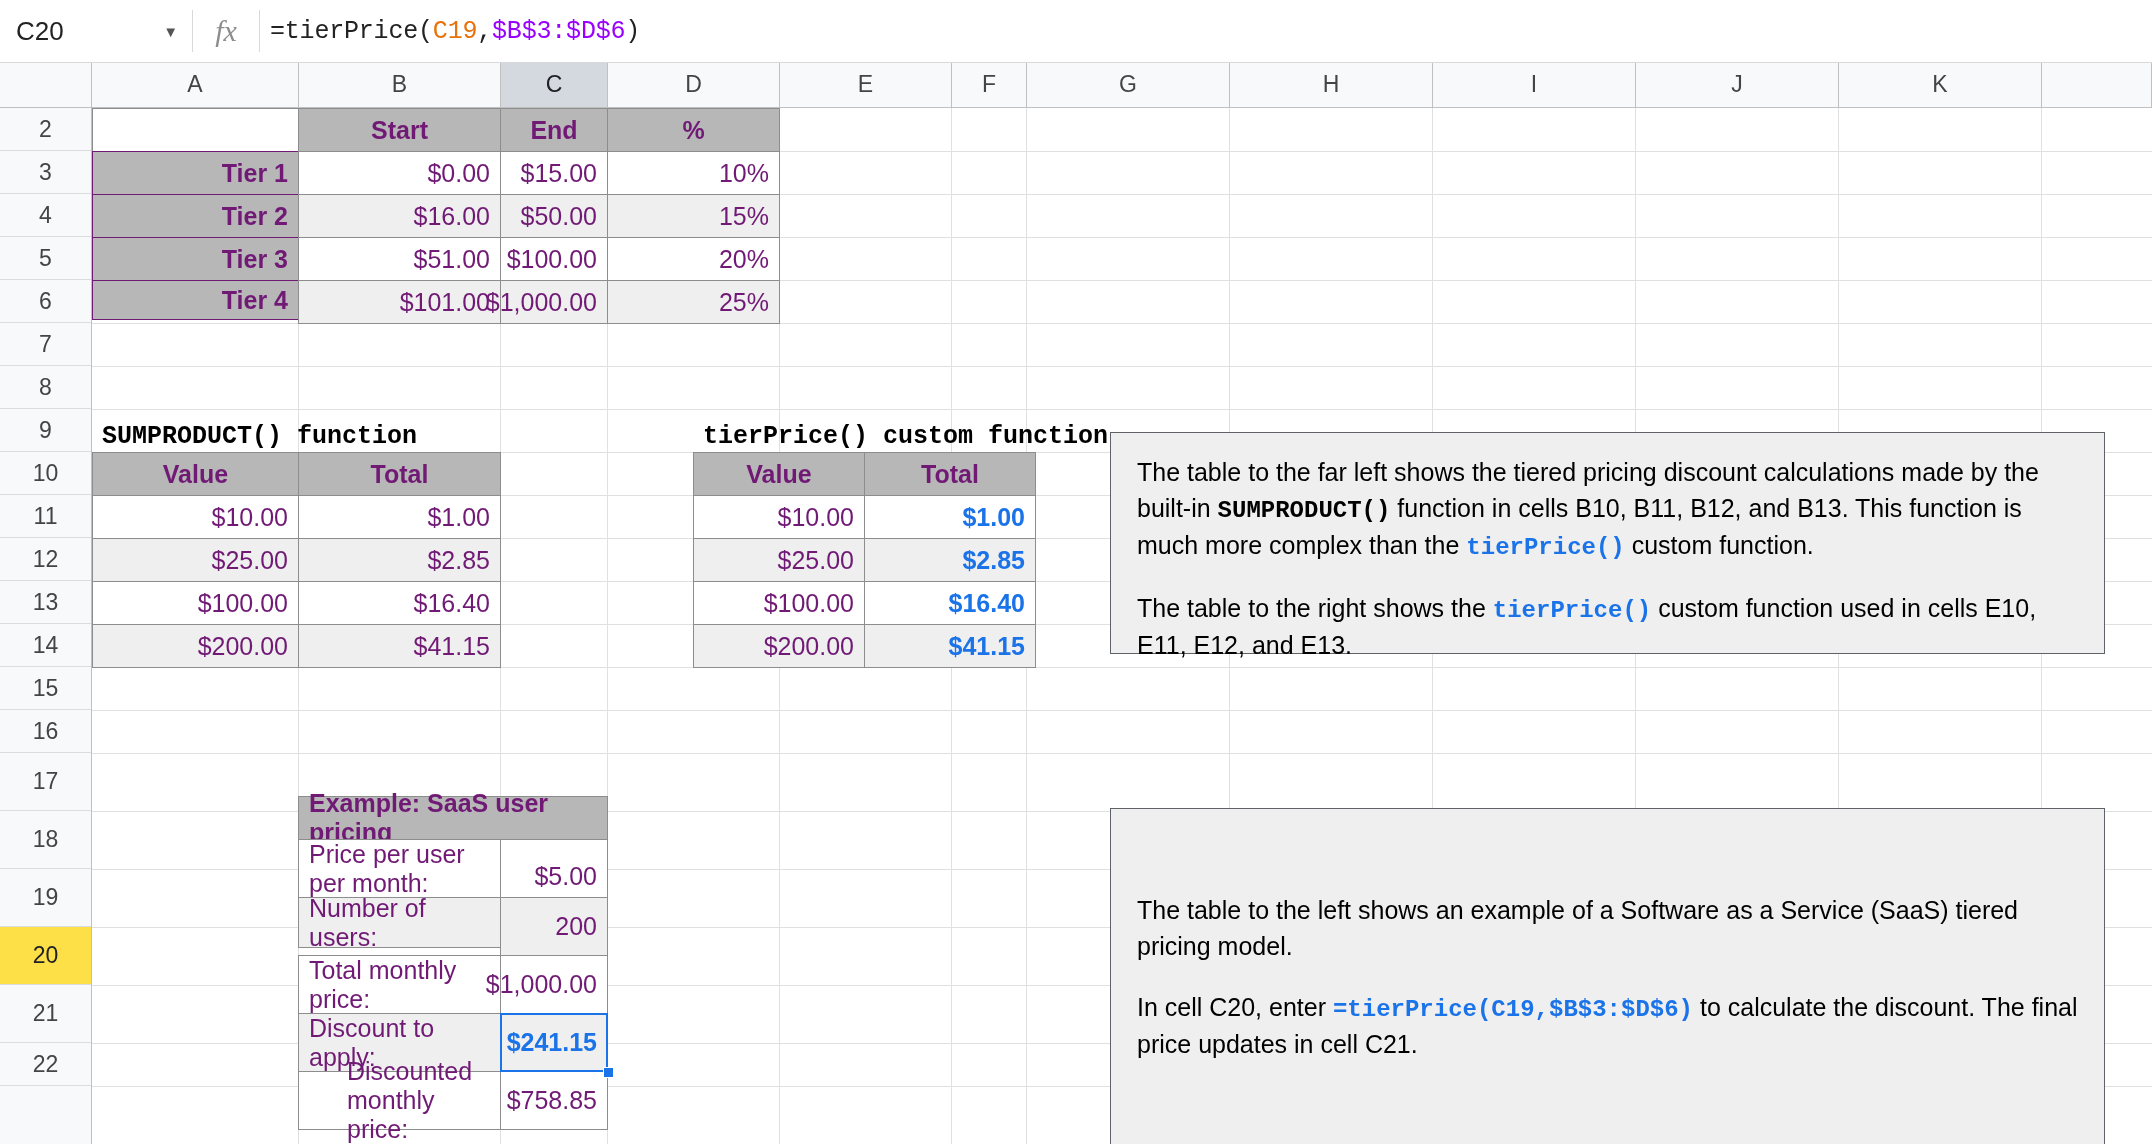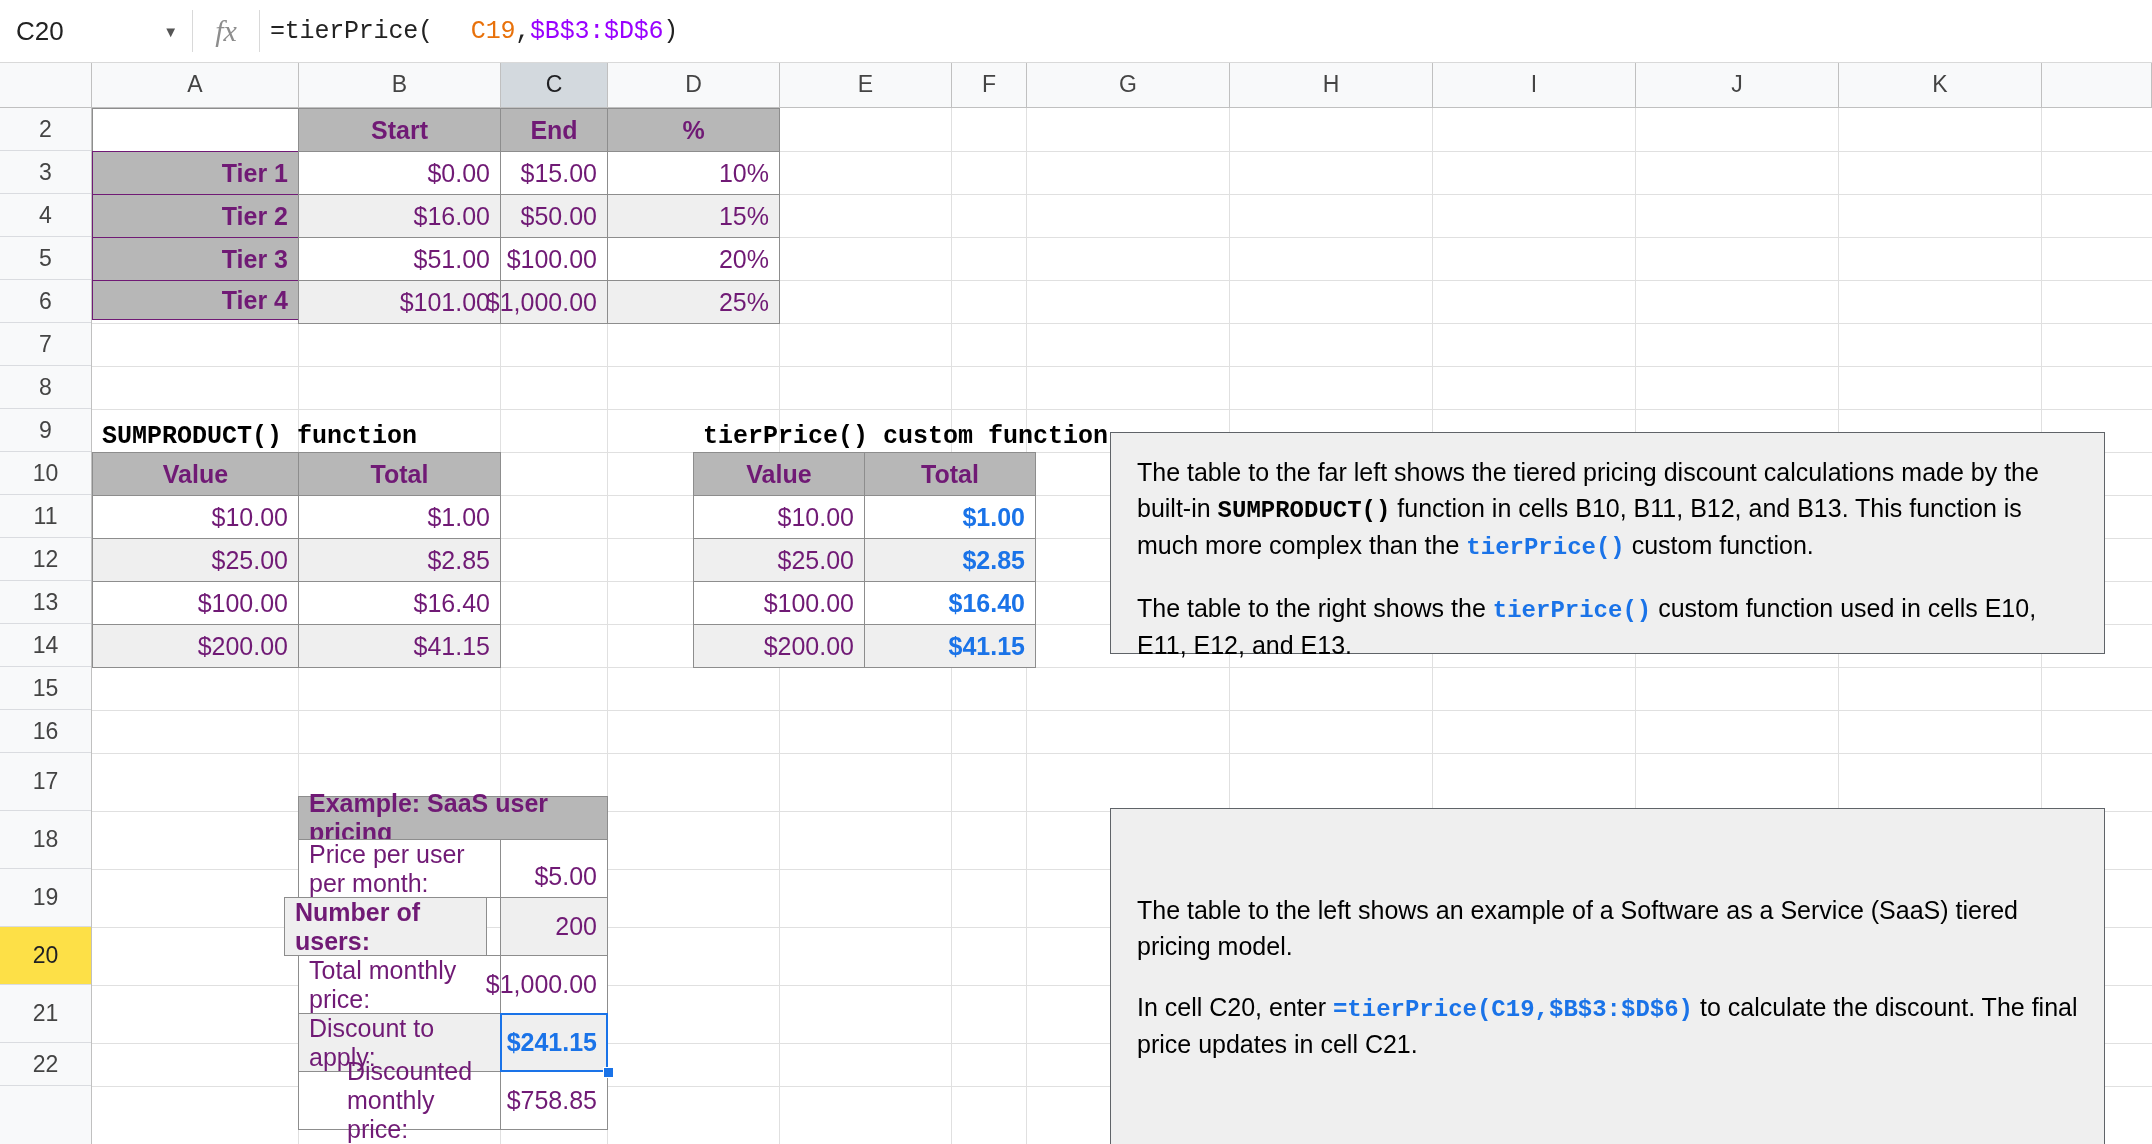--- a/index.html
+++ b/index.html
@@ -54,21 +54,21 @@
   }
   .formula-content {
     flex: 1;
     font-family: "Liberation Mono", monospace;
     font-size: 25px;
     color: #222;
     padding-left: 10px;
     letter-spacing: -0.2px;
     white-space: nowrap;
   }
-  .tok-orange { color: #e8710a; margin-left: 38px; }
+  .tok-orange { color: #e8710a; }
   .tok-purple { color: #9900ff; }
 
   
   .grid-wrap {
     position: relative;
     width: 2152px;
     height: 1082px;
     overflow: hidden;
   }
   .colhdr-row {
@@ -370,21 +370,21 @@
       <div class="cell datacell alt right" style="left:601px;top:516px;width:172px;height:44px;">$200.00</div>
       <div class="cell datacell alt right blue" style="left:772px;top:516px;width:172px;height:44px;">$41.15</div>
 
       <div class="cell hdrcell" style="left:206px;top:688px;width:310px;height:44px;">Example: SaaS user pricing</div>
 
       <div class="cell datacell" style="left:206px;top:731px;width:203px;height:59px;line-height:1.15;display:flex;">
           <span>Price per user per month:</span>
         </div>
       <div class="cell datacell right" style="left:408px;top:731px;width:108px;height:74px;">$5.00</div>
 
-      <div class="cell datacell alt" style="left:192px;top:789px;width:203px;height:59px;line-height:1.15;font-weight:bold;">
+      <div class="cell datacell alt" style="left:206px;top:789px;width:203px;height:51px;line-height:1.15;">
           <span>Number of users:</span>
         </div>
       <div class="cell datacell alt right" style="left:408px;top:789px;width:108px;height:59px;">200</div>
 
       <div class="cell datacell" style="left:206px;top:847px;width:203px;height:59px;line-height:1.15;">
           <span>Total monthly price:</span>
         </div>
       <div class="cell datacell right" style="left:408px;top:847px;width:108px;height:59px;">$1,000.00</div>
 
       <div class="cell datacell alt" style="left:206px;top:905px;width:203px;height:59px;line-height:1.15;">

